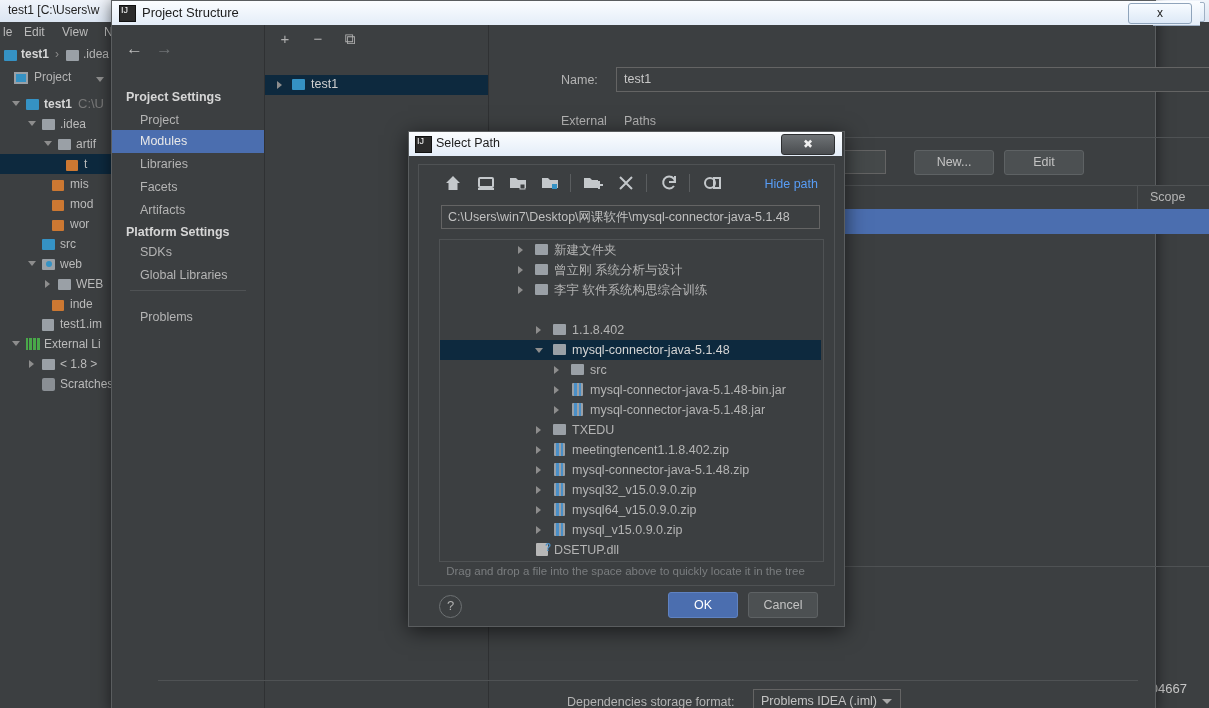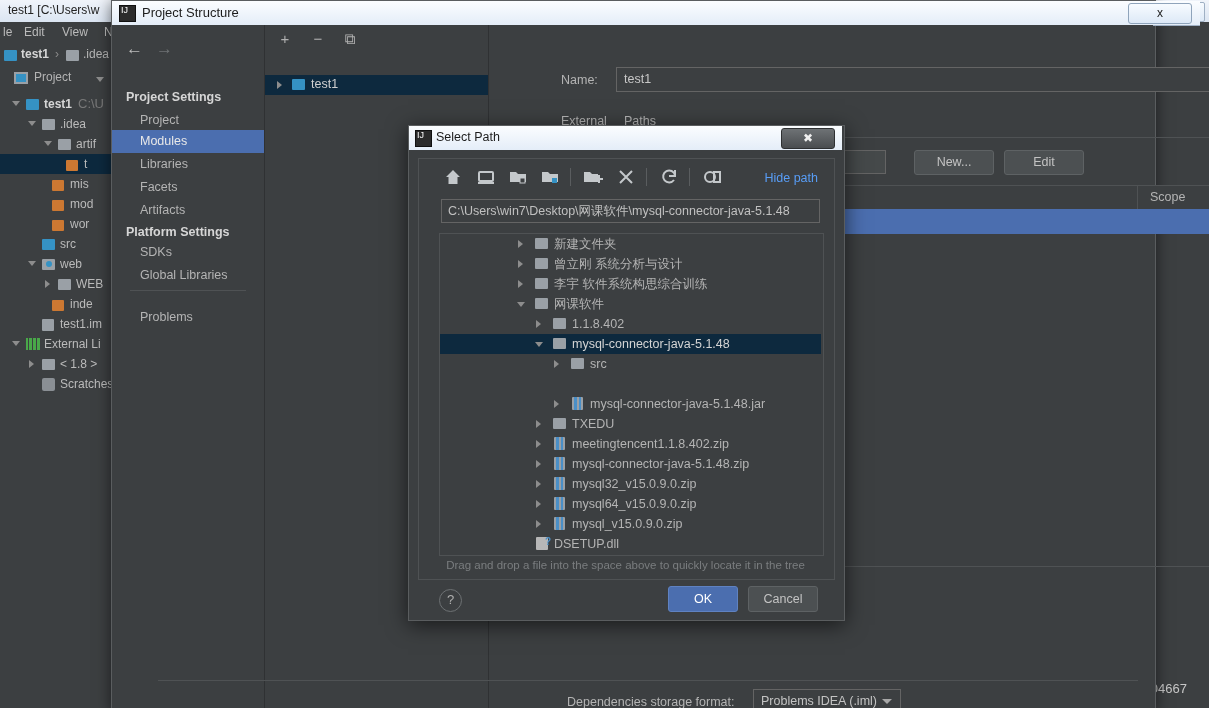--- a/index.html
+++ b/index.html
@@ -130,21 +130,21 @@
   #storage-combo{
     left:641px;top:664px;width:148px;height:24px;box-sizing:border-box;
     background:#3c3f41;border:1px solid #646464;color:#c3c3c3;
     font-size:12.5px;line-height:22px;padding-left:7px;
   }
   #storage-caret{position:absolute;right:8px;top:9px;width:0;height:0;
     border-top:5px solid #a8a8a8;border-left:5px solid transparent;border-right:5px solid transparent;}
 
   
   #sp-dialog{
-    left:408px;top:125px;width:435px;height:494px;
+    left:408px;top:131px;width:435px;height:494px;
     background:#3c3f41;border:1px solid #5a5d5f;
     box-shadow:0 4px 20px rgba(0,0,0,.6);
   }
   #sp-titlebar{
     left:0;top:0;width:433px;height:24px;
     background:linear-gradient(to bottom,#fbfdff,#e4edf8);
     border-bottom:1px solid #9fb0c4;
   }
   #sp-title-icon{left:6px;top:4px;width:15px;height:15px;background:#2b2b2b;border:1px solid #111;}
   #sp-title-icon:after{content:"IJ";position:absolute;left:1px;top:-1px;font-size:9px;color:#fff;}
@@ -489,40 +489,40 @@
         <div class="spn" style="top:20px;">
           <span class="twisty tri-r" style="left:78px;"></span>
           <span class="ico ficon folder-gray" style="left:95px;"></span>
           <span class="lbl" style="left:114px;">曾立刚 系统分析与设计</span>
         </div>
         <div class="spn" style="top:40px;">
           <span class="twisty tri-r" style="left:78px;"></span>
           <span class="ico ficon folder-gray" style="left:95px;"></span>
           <span class="lbl" style="left:114px;">李宇 软件系统构思综合训练</span>
         </div>
-        <div class="spn" style="top:60px;">
-          <span class="twisty tri-d" style="left:77px;top:8px;"></span>
-          <span class="ico ficon folder-gray" style="left:95px;"></span>
-          <span class="lbl" style="left:114px;">网课软件</span>
-        </div>
         <div class="spn" style="top:80px;">
           <span class="twisty tri-r" style="left:96px;"></span>
           <span class="ico ficon folder-gray" style="left:113px;"></span>
           <span class="lbl" style="left:132px;">1.1.8.402</span>
         </div>
         <div class="spn sel" style="top:100px;">
           <span class="twisty tri-d" style="left:95px;top:8px;"></span>
           <span class="ico ficon folder-gray" style="left:113px;"></span>
           <span class="lbl" style="left:132px;color:#d4d4d4;">mysql-connector-java-5.1.48</span>
         </div>
         <div class="spn" style="top:120px;">
           <span class="twisty tri-r" style="left:114px;"></span>
           <span class="ico ficon folder-gray" style="left:131px;"></span>
           <span class="lbl" style="left:150px;">src</span>
         </div>
+        <div class="spn" style="top:140px;">
+          <span class="twisty tri-r" style="left:114px;"></span>
+          <span class="ico jar-ico" style="left:132px;top:3px;"></span>
+          <span class="lbl" style="left:150px;">mysql-connector-java-5.1.48-bin.jar</span>
+        </div>
         <div class="spn" style="top:160px;">
           <span class="twisty tri-r" style="left:114px;"></span>
           <span class="ico jar-ico" style="left:132px;top:3px;"></span>
           <span class="lbl" style="left:150px;">mysql-connector-java-5.1.48.jar</span>
         </div>
         <div class="spn" style="top:180px;">
           <span class="twisty tri-r" style="left:96px;"></span>
           <span class="ico ficon folder-gray" style="left:113px;"></span>
           <span class="lbl" style="left:132px;">TXEDU</span>
         </div>

